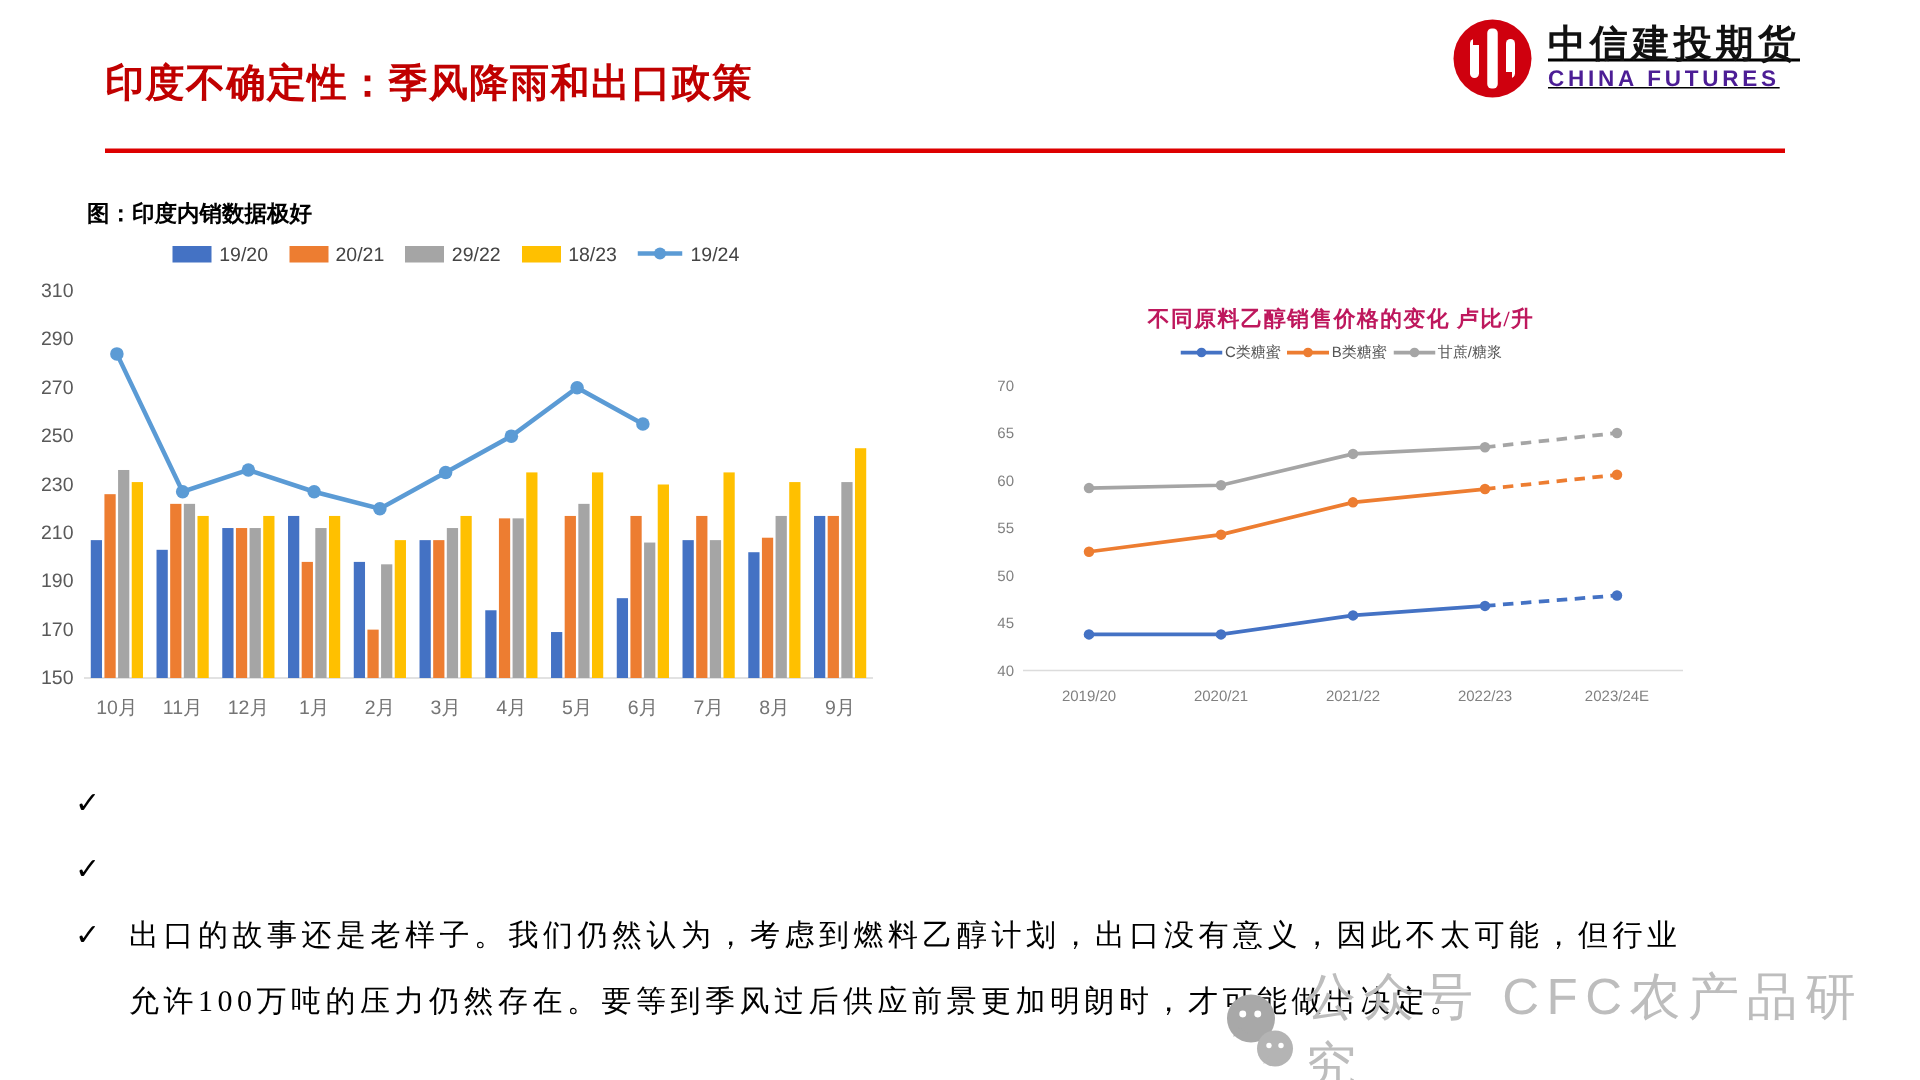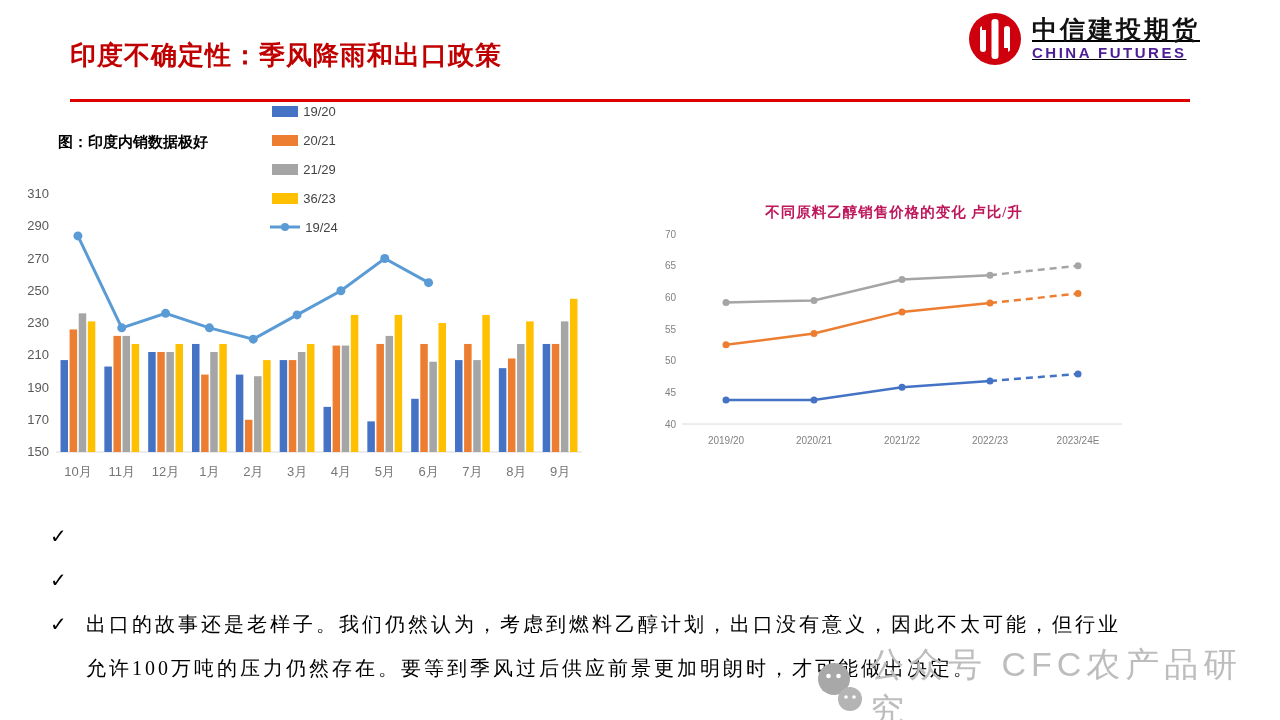--- a/index.html
+++ b/index.html
@@ -14,21 +14,21 @@
   }
   .divider{position:absolute;left:70px;top:99px;width:1120px;height:3px;background:#dd0000;}
   .logo{position:absolute;left:968px;top:12px;display:flex;align-items:center;gap:10px;text-decoration:underline;}
   .logo-text .cn{font-size:25px;font-weight:bold;color:#111;letter-spacing:3px;line-height:1.1;}
   .logo-text .en{font-size:15px;font-weight:bold;color:#4c1d95;letter-spacing:2.5px;line-height:1.2;}
   
   .figure-label{position:absolute;left:58px;top:133px;font-size:15px;font-weight:bold;color:#000000;}
   
   .left-chart{position:absolute;left:16px;top:158px;width:576px;}
   .legend1{display:flex;justify-content:center;gap:14px;align-items:center;height:22px;
-           font-size:13px;color:#444;flex-direction:column;}
+           font-size:13px;color:#444;}
   .legend1 .item{display:flex;align-items:center;gap:5px;}
   .legend1 .swatch{width:26px;height:11px;display:inline-block;}
   .right-chart{position:absolute;left:648px;top:203px;width:492px;}
   .right-chart .chart-title{text-align:center;font-size:14.5px;font-weight:bold;color:#be185d;
     font-family:"Liberation Serif","DejaVu Serif",serif;letter-spacing:1px;}
   .legend2{display:flex;justify-content:center;gap:4px;align-items:center;height:20px;
            font-size:10px;color:#555;margin-top:3px;}
   .legend2 .item{display:flex;align-items:center;gap:2px;}
   svg text{font-family:"Liberation Sans","DejaVu Sans",sans-serif;}
   
@@ -76,25 +76,25 @@
         <span class="item">
           <span class="swatch" style="background: rgb(68, 114, 196);"></span>
           <span>19/20</span>
         </span>
         <span class="item">
           <span class="swatch" style="background: rgb(237, 125, 49);"></span>
           <span>20/21</span>
         </span>
         <span class="item">
           <span class="swatch" style="background: rgb(165, 165, 165);"></span>
-          <span>21/29</span>
+          <span>29/22</span>
         </span>
         <span class="item">
           <span class="swatch" style="background: rgb(255, 192, 0);"></span>
-          <span>36/23</span>
+          <span>18/23</span>
         </span>
         <span class="item">
           <svg width="30" height="12">
             <line x1="0" y1="6" x2="30" y2="6" stroke="#5B9BD5" stroke-width="3"></line>
             <circle cx="15" cy="6" r="4" fill="#5B9BD5"></circle>
           </svg>
           <span>19/24</span>
         </span>
       </div>
     <svg id="chart1" width="576" height="302" viewBox="0 0 576 302">
@@ -176,20 +176,43 @@
         <circle cx="237.25" cy="159.125" r="4.5" fill="#5B9BD5"></circle>
         <circle cx="281.08333333333337" cy="134.9375" r="4.5" fill="#5B9BD5"></circle>
         <circle cx="324.9166666666667" cy="110.75" r="4.5" fill="#5B9BD5"></circle>
         <circle cx="368.75" cy="78.5" r="4.5" fill="#5B9BD5"></circle>
         <circle cx="412.58333333333337" cy="102.6875" r="4.5" fill="#5B9BD5"></circle>
       </svg>
   </div>
 
   <div class="right-chart">
     <div class="chart-title">不同原料乙醇销售价格的变化 卢比/升</div>
+    <div class="legend2" id="legend2">
+        <span class="item">
+          <svg width="28" height="10">
+            <line x1="0" y1="5" x2="28" y2="5" stroke="#4472C4" stroke-width="2.5"></line>
+            <circle cx="14" cy="5" r="3.2" fill="#4472C4"></circle>
+          </svg>
+          <span>C类糖蜜</span>
+        </span>
+        <span class="item">
+          <svg width="28" height="10">
+            <line x1="0" y1="5" x2="28" y2="5" stroke="#ED7D31" stroke-width="2.5"></line>
+            <circle cx="14" cy="5" r="3.2" fill="#ED7D31"></circle>
+          </svg>
+          <span>B类糖蜜</span>
+        </span>
+        <span class="item">
+          <svg width="28" height="10">
+            <line x1="0" y1="5" x2="28" y2="5" stroke="#A5A5A5" stroke-width="2.5"></line>
+            <circle cx="14" cy="5" r="3.2" fill="#A5A5A5"></circle>
+          </svg>
+          <span>甘蔗/糖浆</span>
+        </span>
+      </div>
     <svg id="chart2" width="492" height="230" viewBox="0 0 492 230">
         <text x="28" y="205.5" text-anchor="end" font-size="10" fill="#808080">40</text>
         <text x="28" y="173.83333333333334" text-anchor="end" font-size="10" fill="#808080">45</text>
         <text x="28" y="142.16666666666669" text-anchor="end" font-size="10" fill="#808080">50</text>
         <text x="28" y="110.5" text-anchor="end" font-size="10" fill="#808080">55</text>
         <text x="28" y="78.83333333333334" text-anchor="end" font-size="10" fill="#808080">60</text>
         <text x="28" y="47.166666666666686" text-anchor="end" font-size="10" fill="#808080">65</text>
         <text x="28" y="15.5" text-anchor="end" font-size="10" fill="#808080">70</text>
         <line x1="34" y1="202" x2="474" y2="202" stroke="#dcdcdc" stroke-width="1"></line>
         <text x="78" y="222" text-anchor="middle" font-size="10" fill="#808080">2019/20</text>

